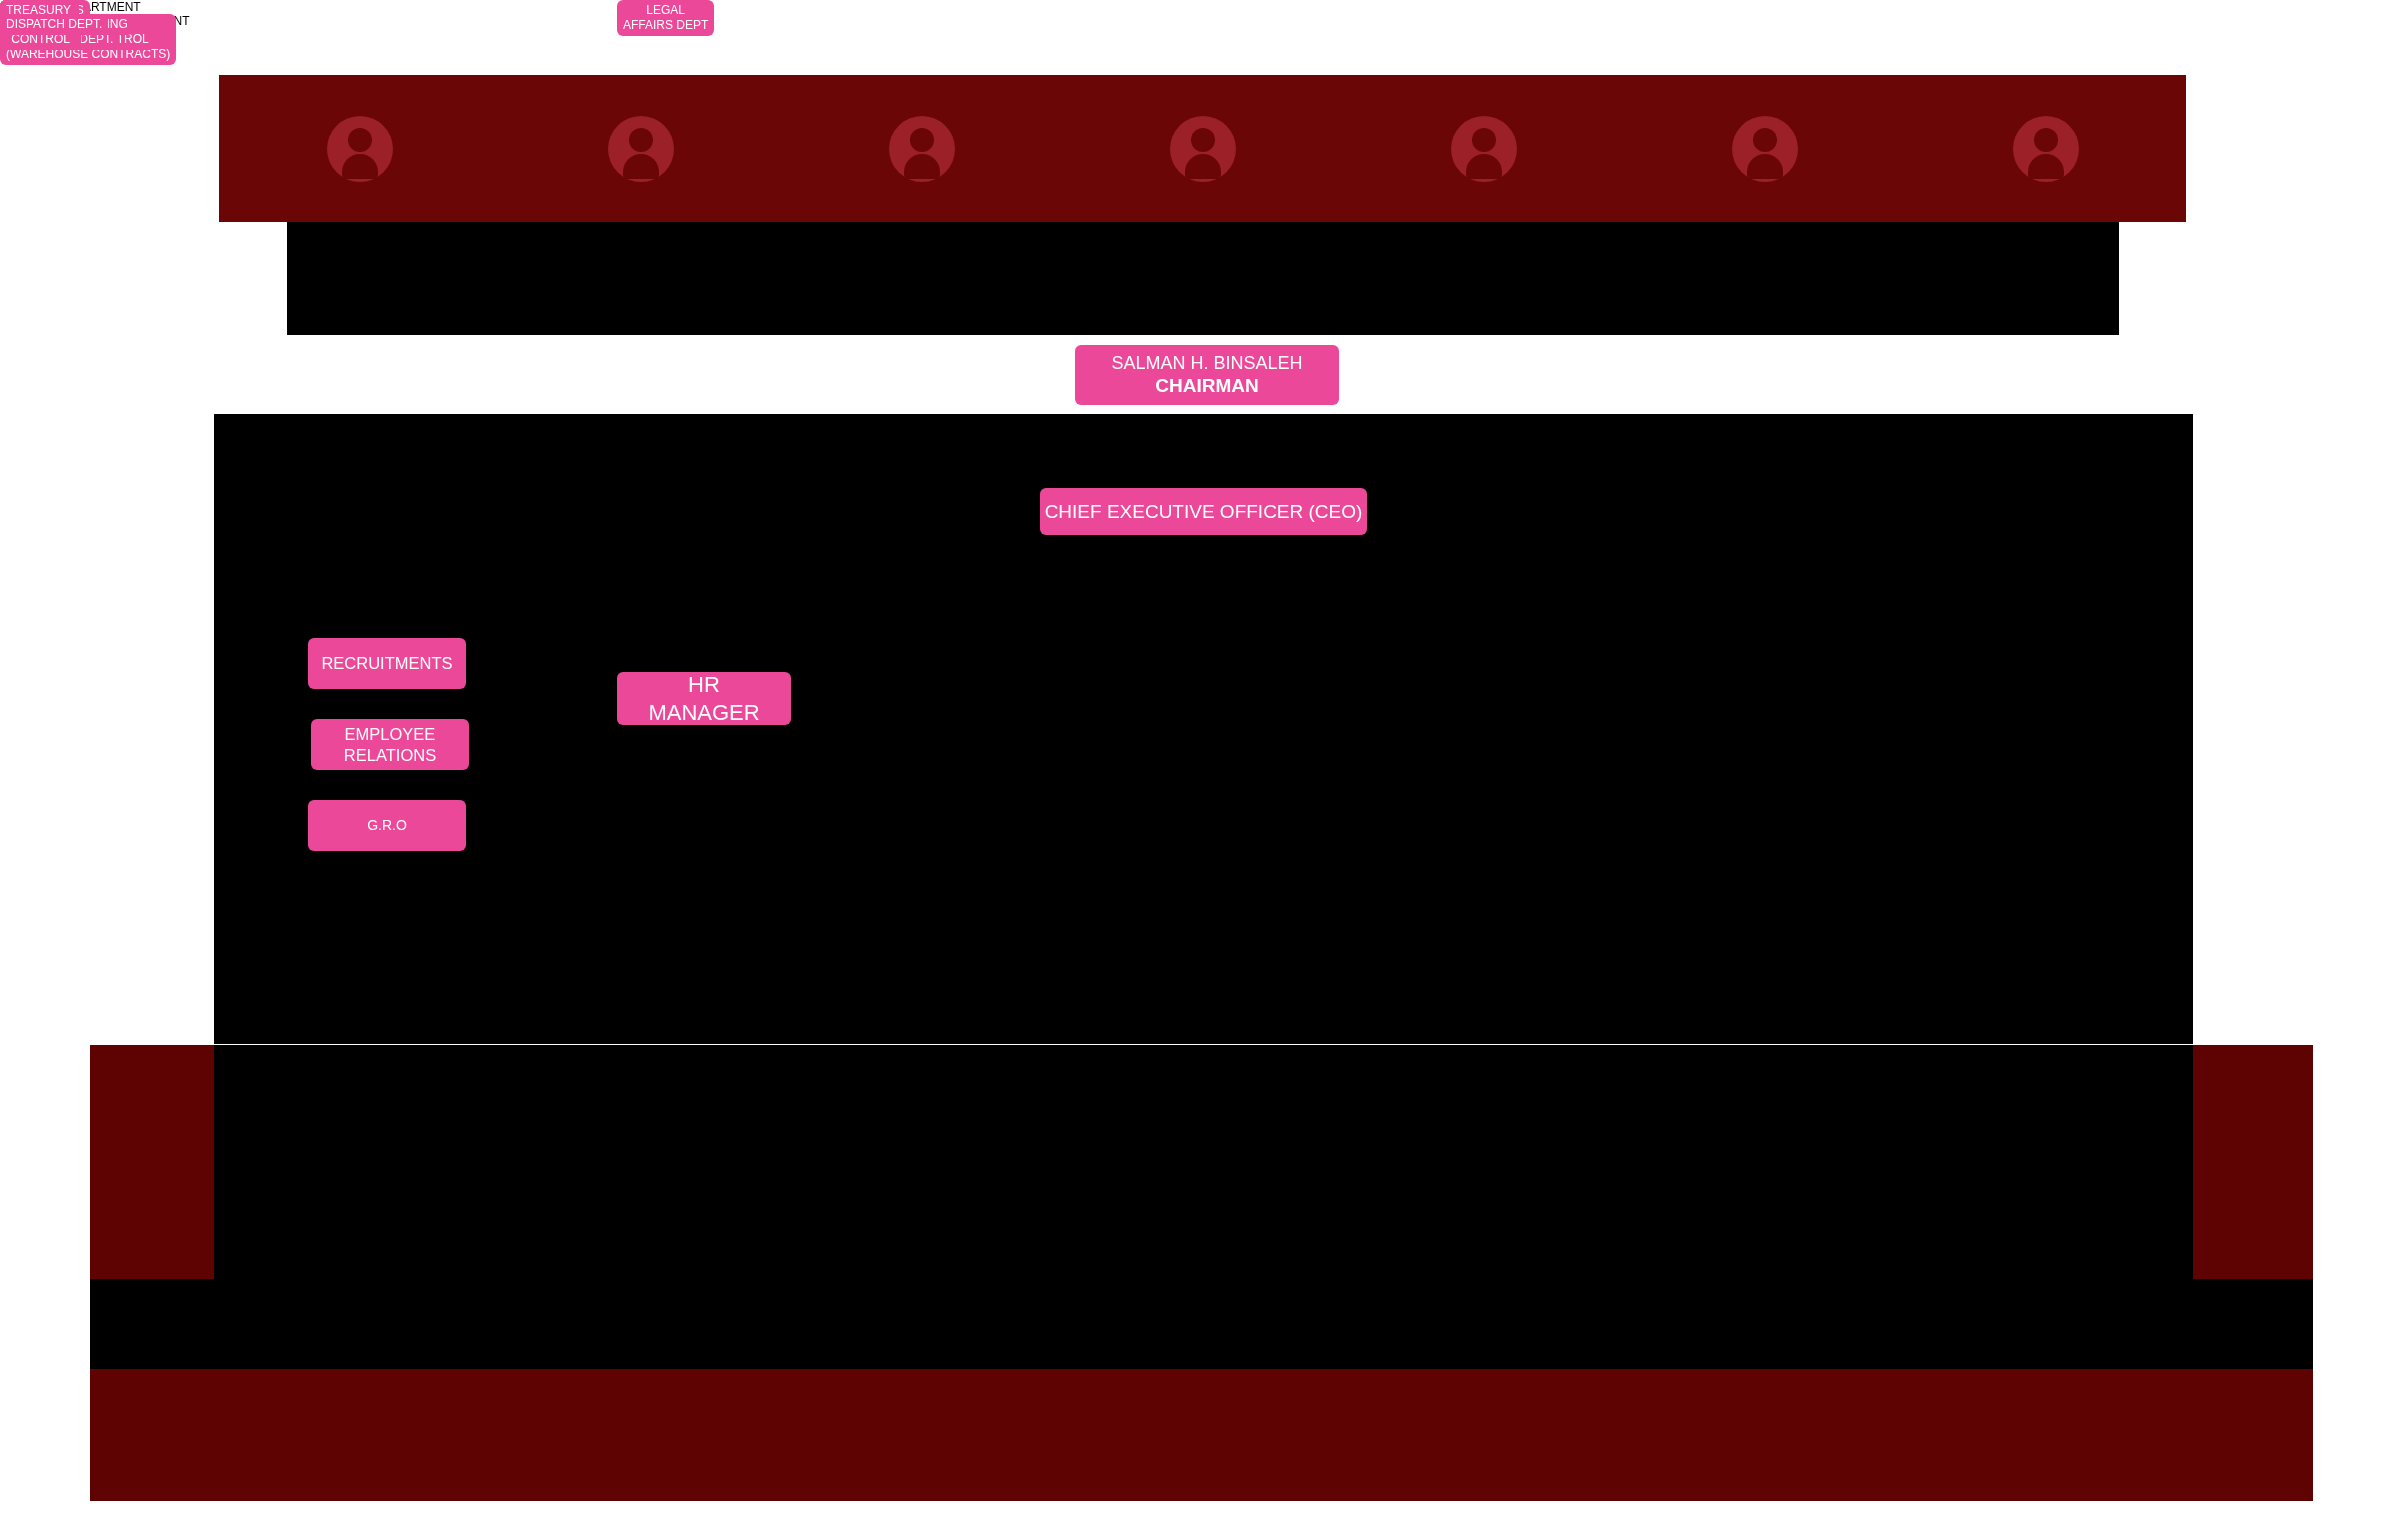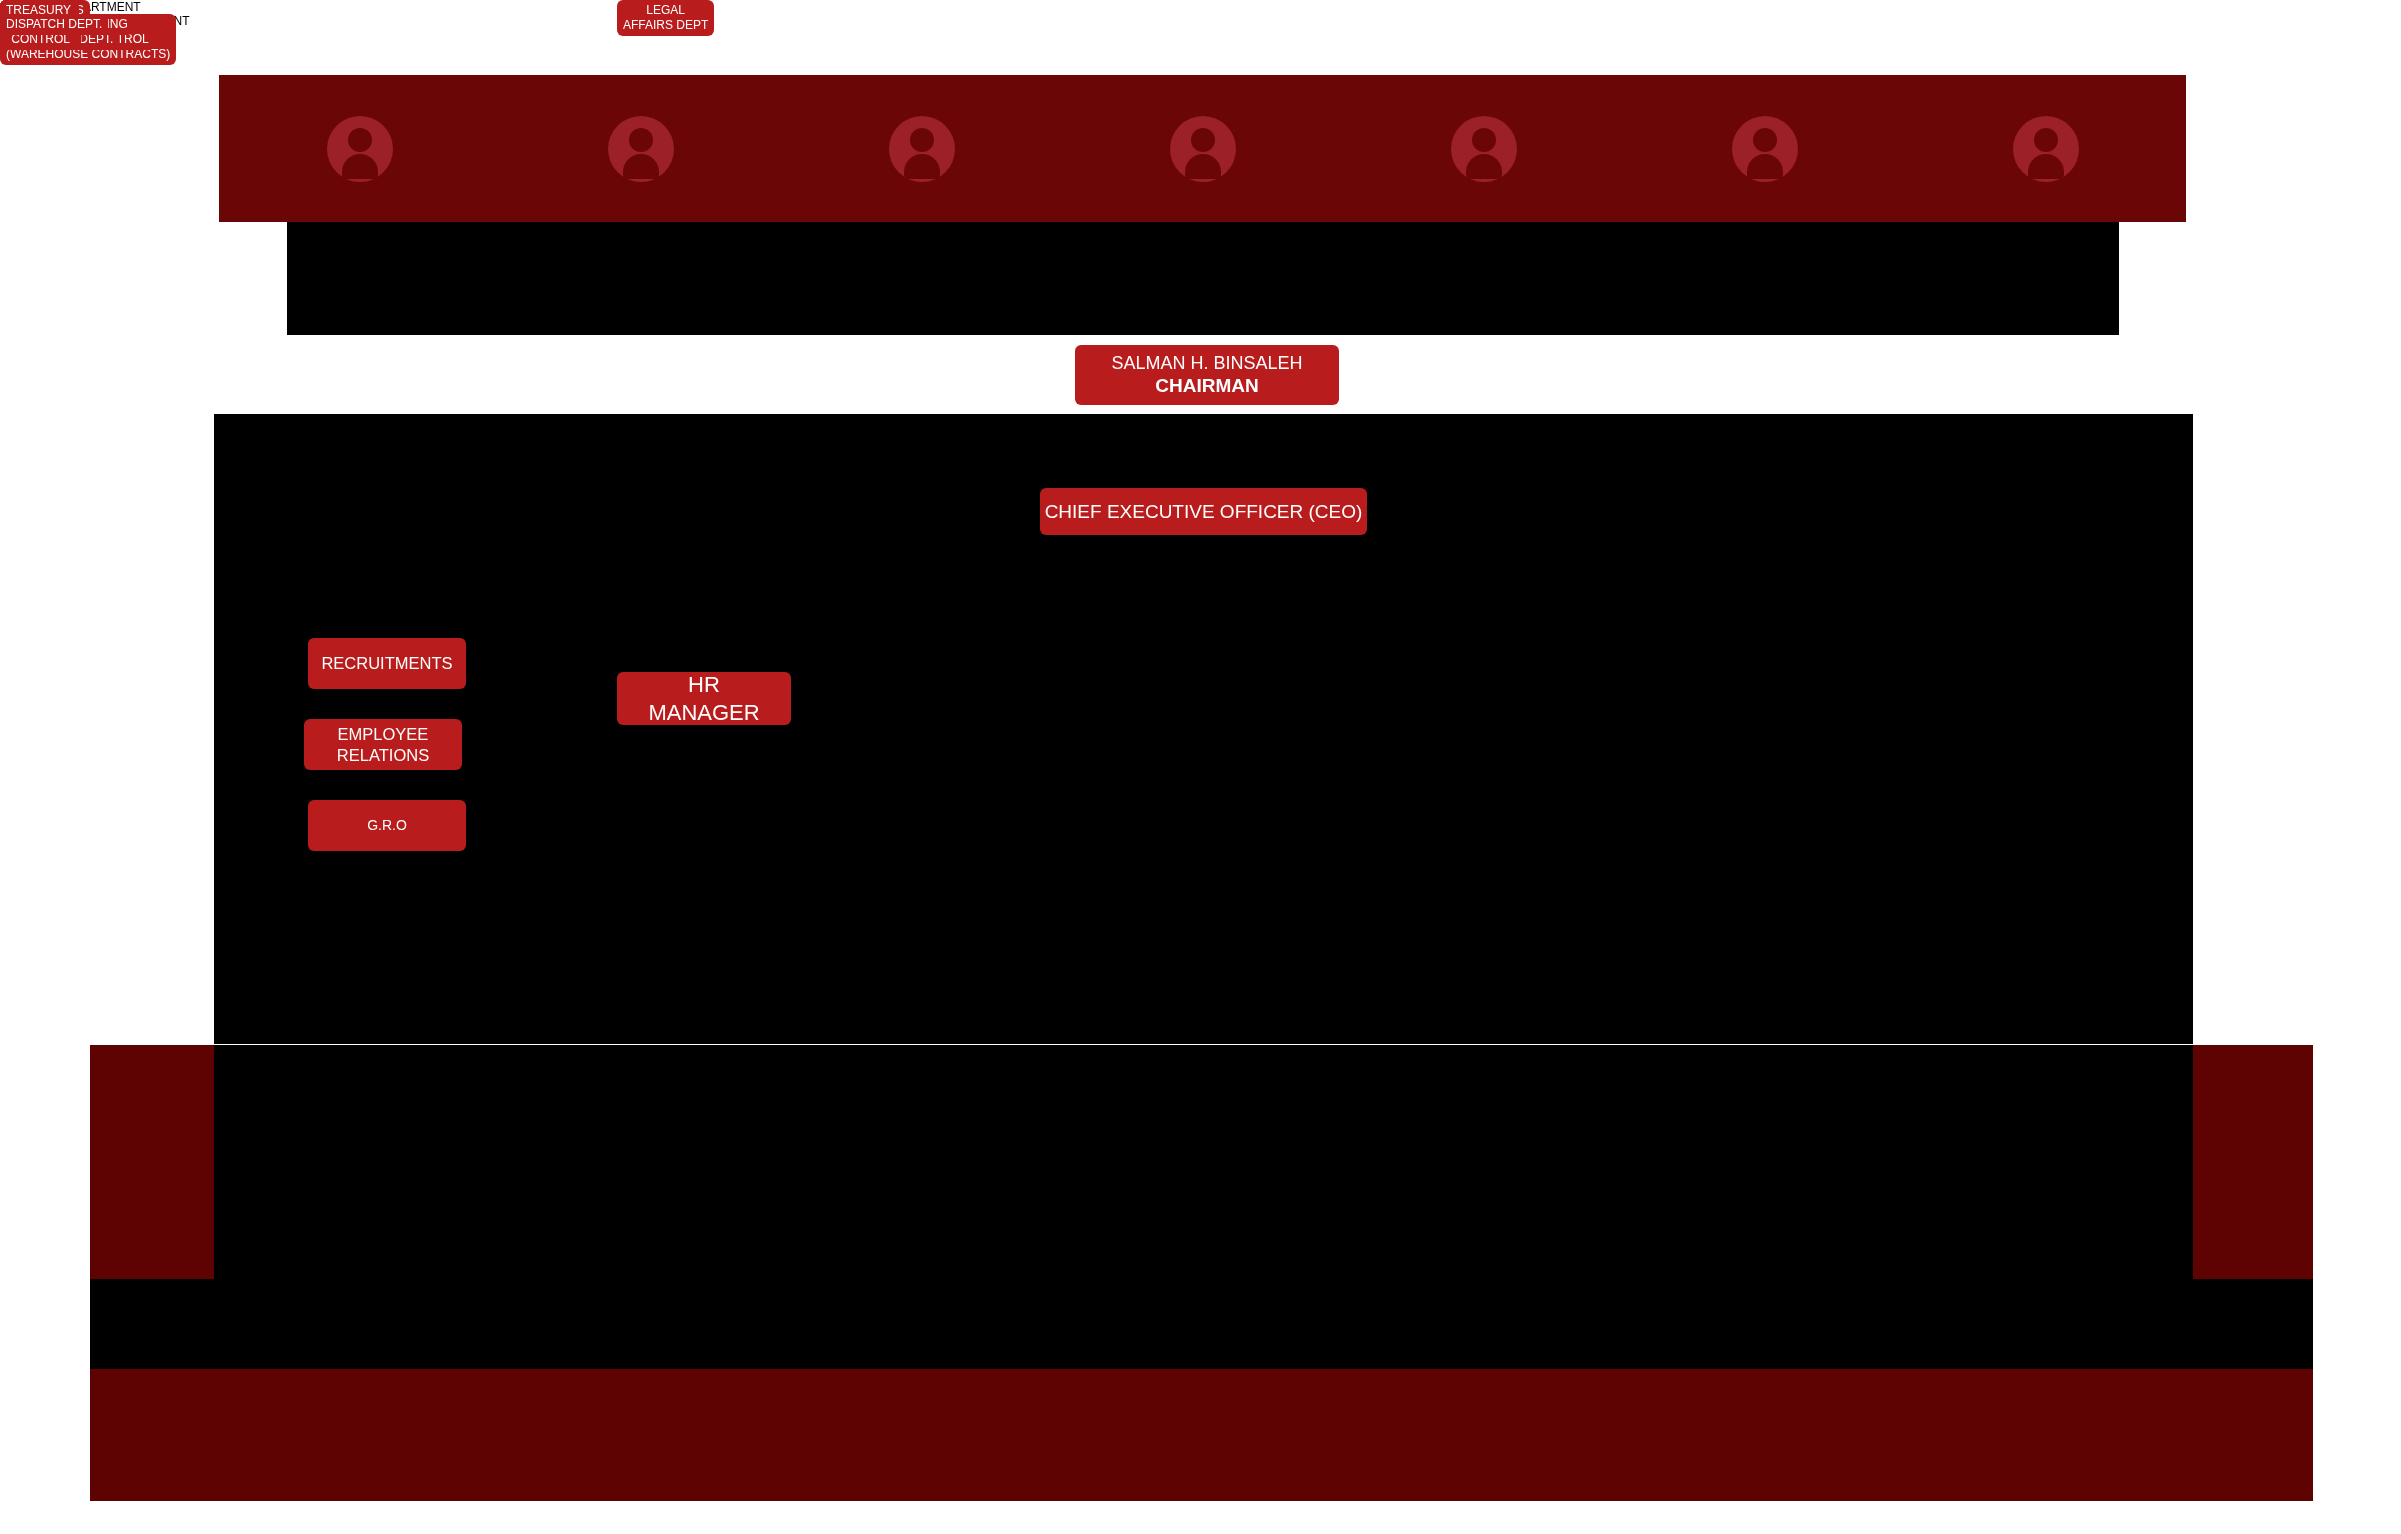--- a/index.html
+++ b/index.html
@@ -92,21 +92,21 @@
     left: 50%; top: 38px;
     transform: translateX(-50%);
     width: 36px; height: 25.5px;
     border-radius: 18px 18px 4.5px 4.5px;
     background: #6b0606;
   }
 
   
   .node {
     position: absolute;
-    background: #b91c1c;
+    background: #ec4899;
     color: #ffffff;
     border-radius: 6px;
     display: flex;
     flex-direction: column;
     align-items: center;
     justify-content: center;
     text-align: center;
     line-height: 1.25;
     padding: 3px 6px;
   }
@@ -120,21 +120,21 @@
   #chairman .sub { font-weight: 700; font-size: 19px; }
 
   
   #ceo {
     left: 1040px; top: 488px; width: 327px; height: 47px;
     font-size: 19px;
   }
 
   
   #recruitments   { left: 308px;  top: 638px;  width: 158px; height: 51px; font-size: 16.5px; }
-  #employee-rel   { left: 304px;  top: 719px;  width: 158px; height: 51px; font-size: 16.5px; text-align: center; }
+  #employee-rel   { left: 311px;  top: 719px;  width: 158px; height: 51px; font-size: 16.5px; text-align: center; }
   #gro            { left: 308px;  top: 800px; width: 158px; height: 51px; font-size: 14px; }
 
   #hr-manager     { left: 617px;  top: 672px;  width: 174px; height: 53px; font-size: 22px; }
   #legal-affairs  { left: 617px;  top": 0; top: 765px; width: 174px; height: 53px; font-size: 16.5px; }
 
   #general-manager   { left: 914px; top: 647px; width: 152px; height: 53px; font-size: 16.5px; }
   #operations-manager{ left: 1276px; top: 647px; width: 173px; height: 53px; font-size: 16.5px; }
   #finance-manager   { left: 1538px; top: 719px; width: 188px; height: 53px; font-size: 16.5px; }
 
   #accounts-dept  { left: 1859px; top: 638px;  width: 173px; height: 51px; font-size: 16.5px; }

